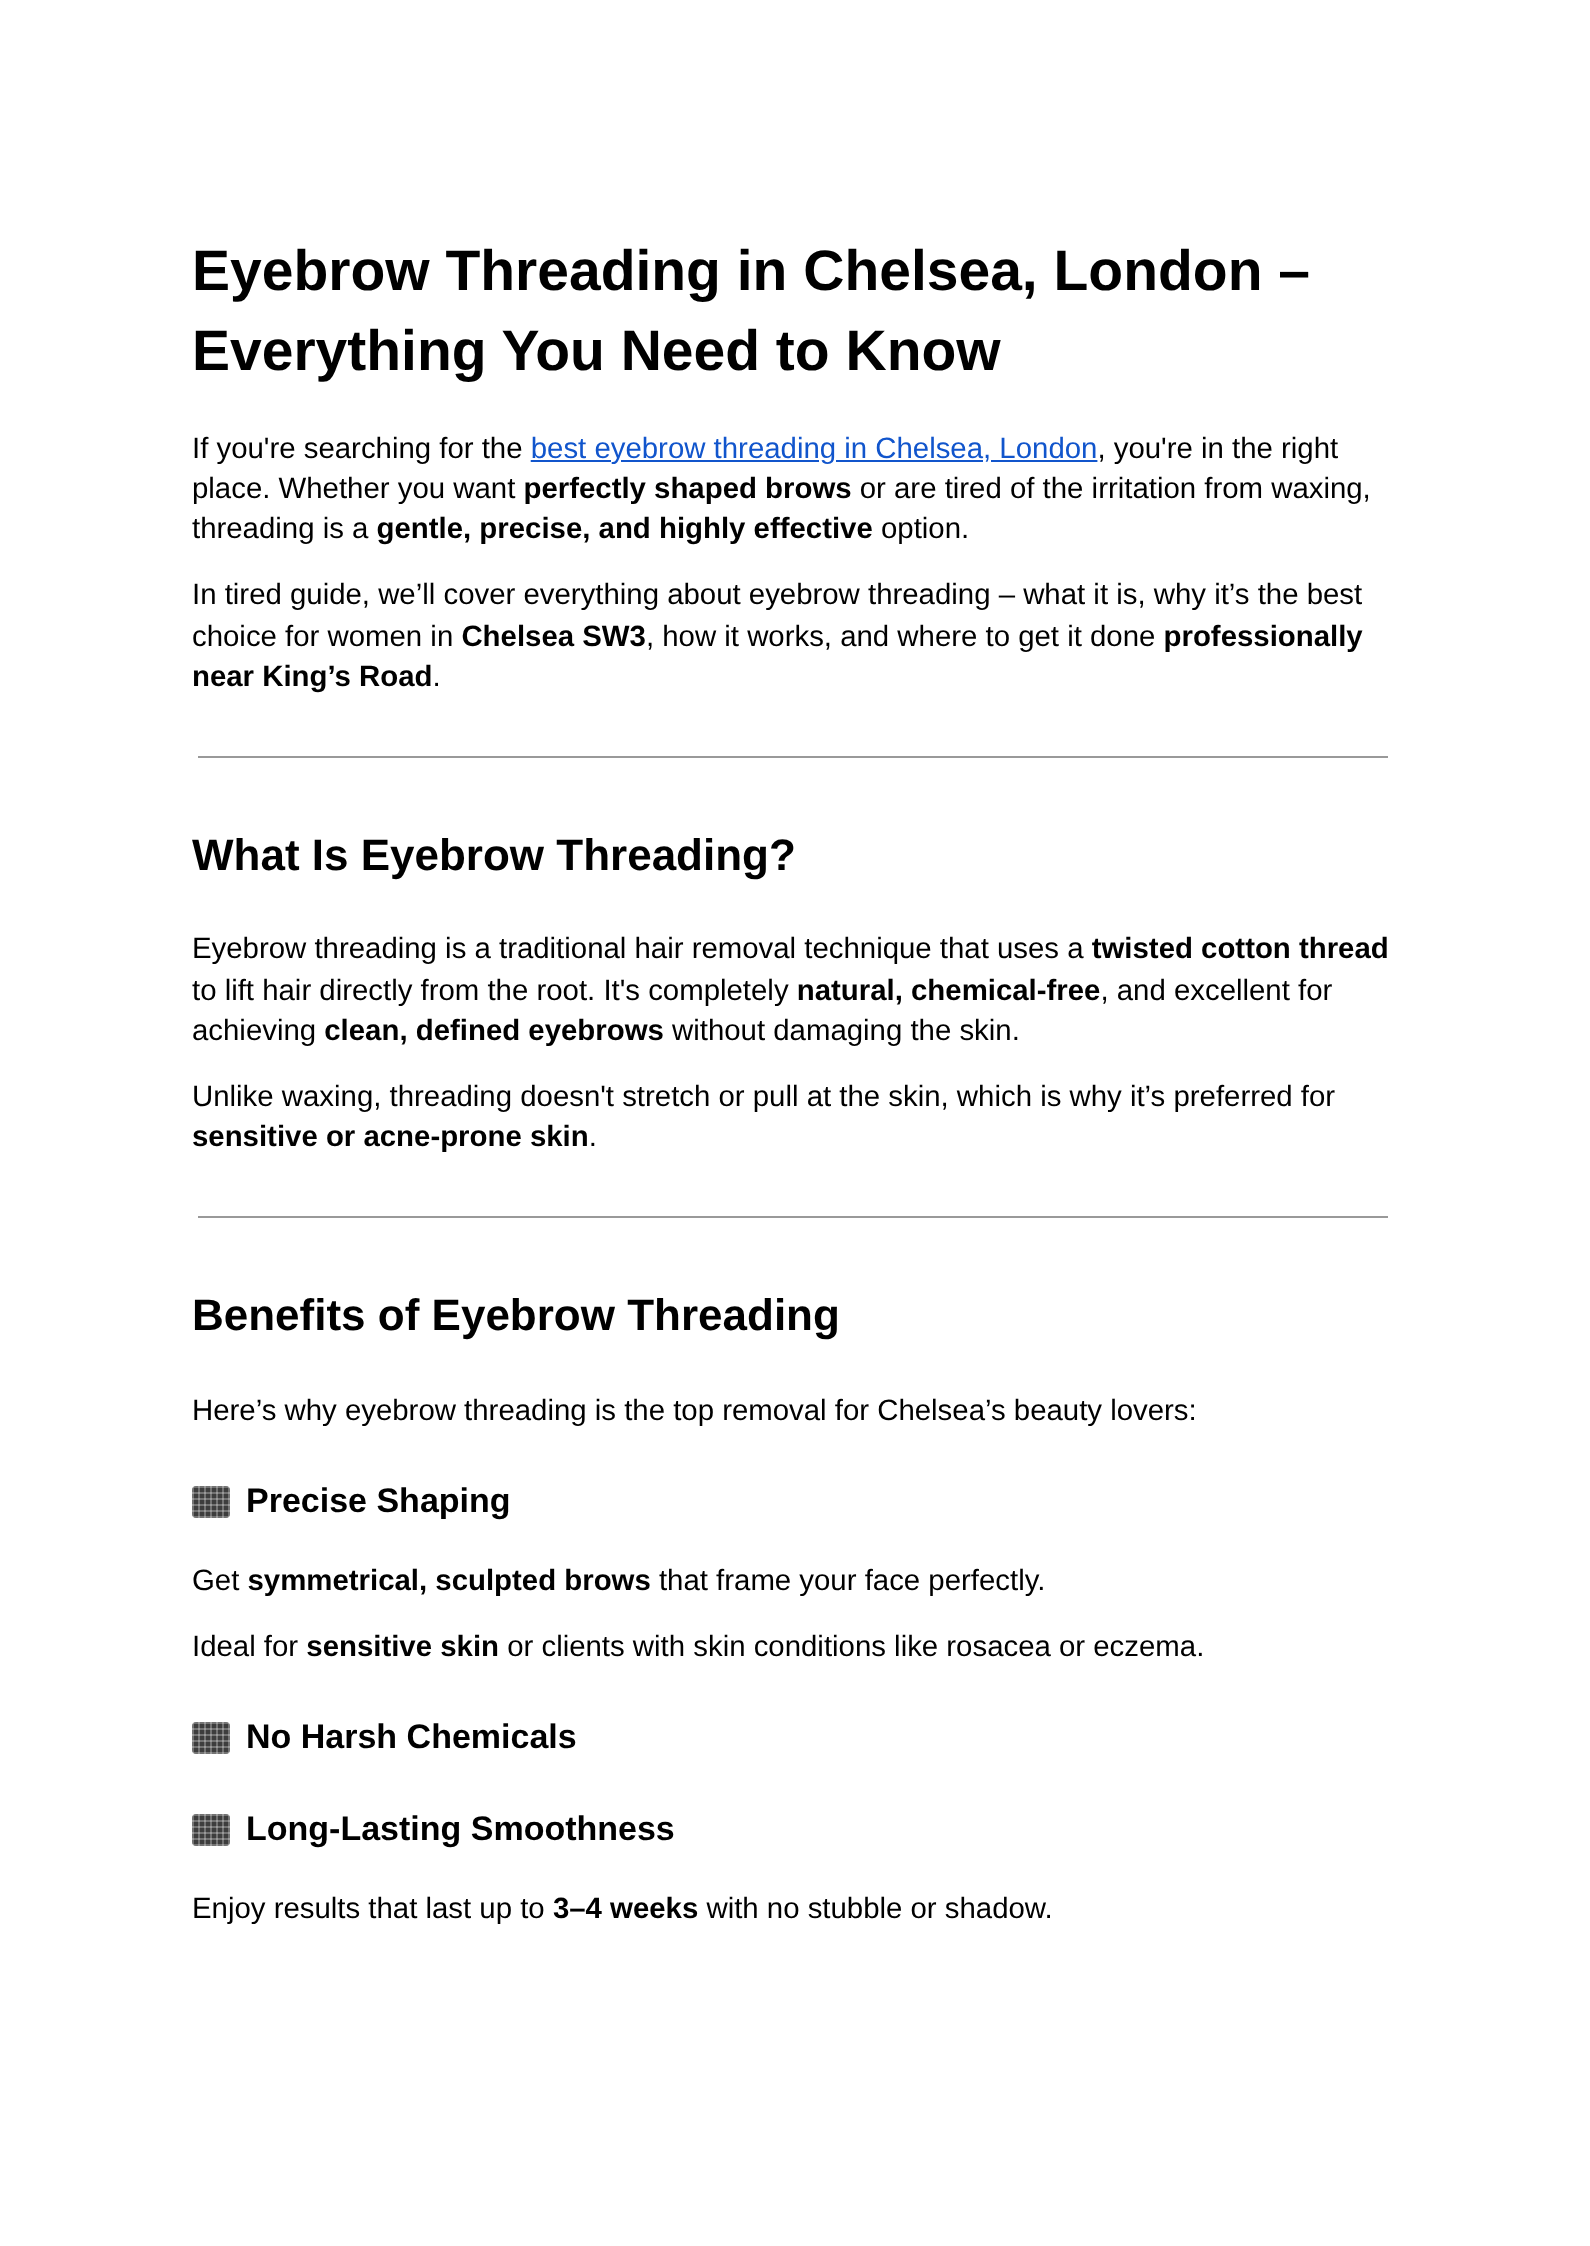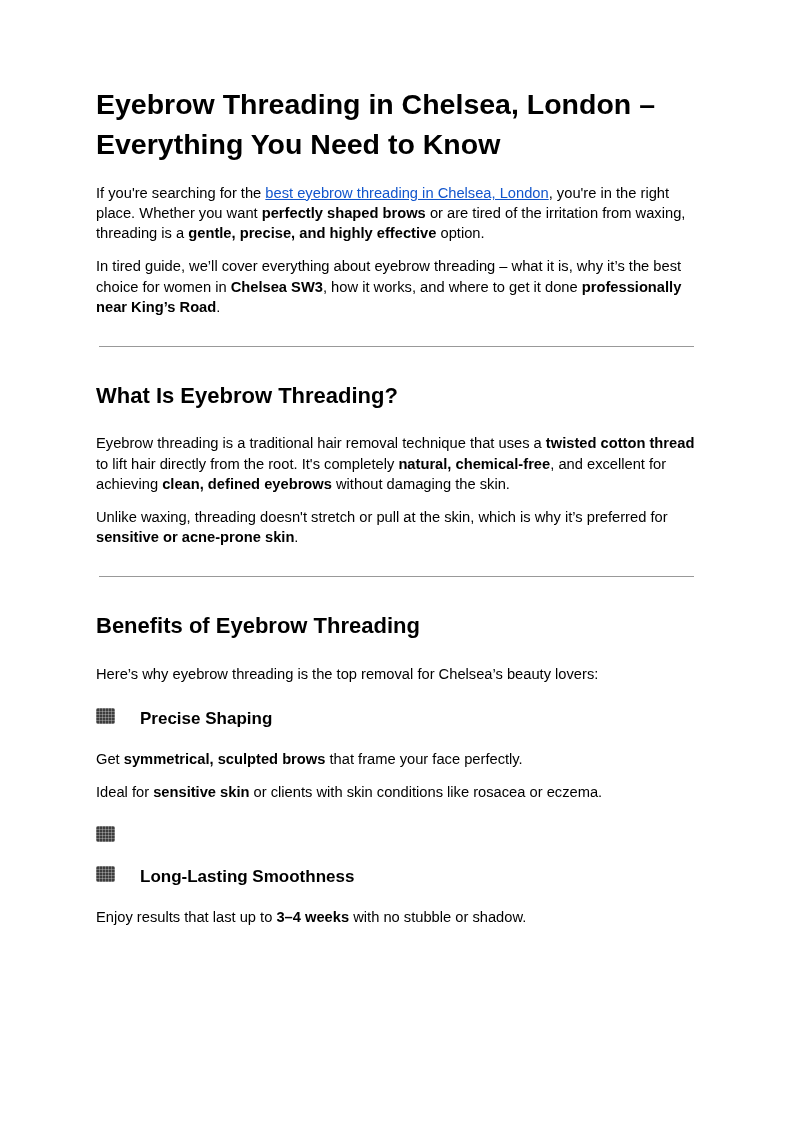--- a/index.html
+++ b/index.html
@@ -5,21 +5,21 @@
   html, body {
     margin: 0;
     padding: 0;
     background: #ffffff;
   }
   .doc-page {
     position: relative;
     width: 795px;
     height: 1123px;
     box-sizing: border-box;
-    padding: 84px 98px 40px 96px;
+    padding: 116px 98px 40px 96px;
     background: #ffffff;
     font-family: "Liberation Sans", sans-serif;
     color: #000000;
     overflow: hidden;
   }
   h1.doc-title {
     font-size: 28.5px;
     line-height: 1.42;
     font-weight: 700;
     margin: 0 0 18px 0;
@@ -29,22 +29,22 @@
     line-height: 1.3;
     font-weight: 700;
     margin: 0 0 23px 0;
   }
   h3.doc-h3 {
     font-size: 17px;
     line-height: 1.3;
     font-weight: 700;
     margin: 24px 0 19px 0;
     display: flex;
-    align-items: flex-start;
-    gap: 25px;
+    align-items: center;
+    gap: 8px;
   }
   p.doc-p {
     font-size: 14.7px;
     line-height: 1.37;
     margin: 0 0 13px 0;
   }
   .doc-hr {
     border: none;
     border-top: 1px solid #999999;
     margin: 29px 3px 35px 3px;
@@ -94,20 +94,21 @@
   <h3 class="doc-h3">
     <span class="tofu-icon"></span>
     <span>Precise Shaping</span>
   </h3>
   <p class="doc-p"><span>Get </span><span class="seg-bold">symmetrical, sculpted brows</span><span> that frame your face perfectly.</span></p>
 
   <p class="doc-p"><span>Ideal for </span><span class="seg-bold">sensitive skin</span><span> or clients with skin conditions like rosacea or eczema.</span></p>
 
   <h3 class="doc-h3">
     <span class="tofu-icon"></span>
+    <span>No Harsh Chemicals</span>
   </h3>
 
   <h3 class="doc-h3">
     <span class="tofu-icon"></span>
     <span>Long-Lasting Smoothness</span>
   </h3>
   <p class="doc-p"><span>Enjoy results that last up to </span><span class="seg-bold">3–4 weeks</span><span> with no stubble or shadow.</span></p>
 
 </div>
 

